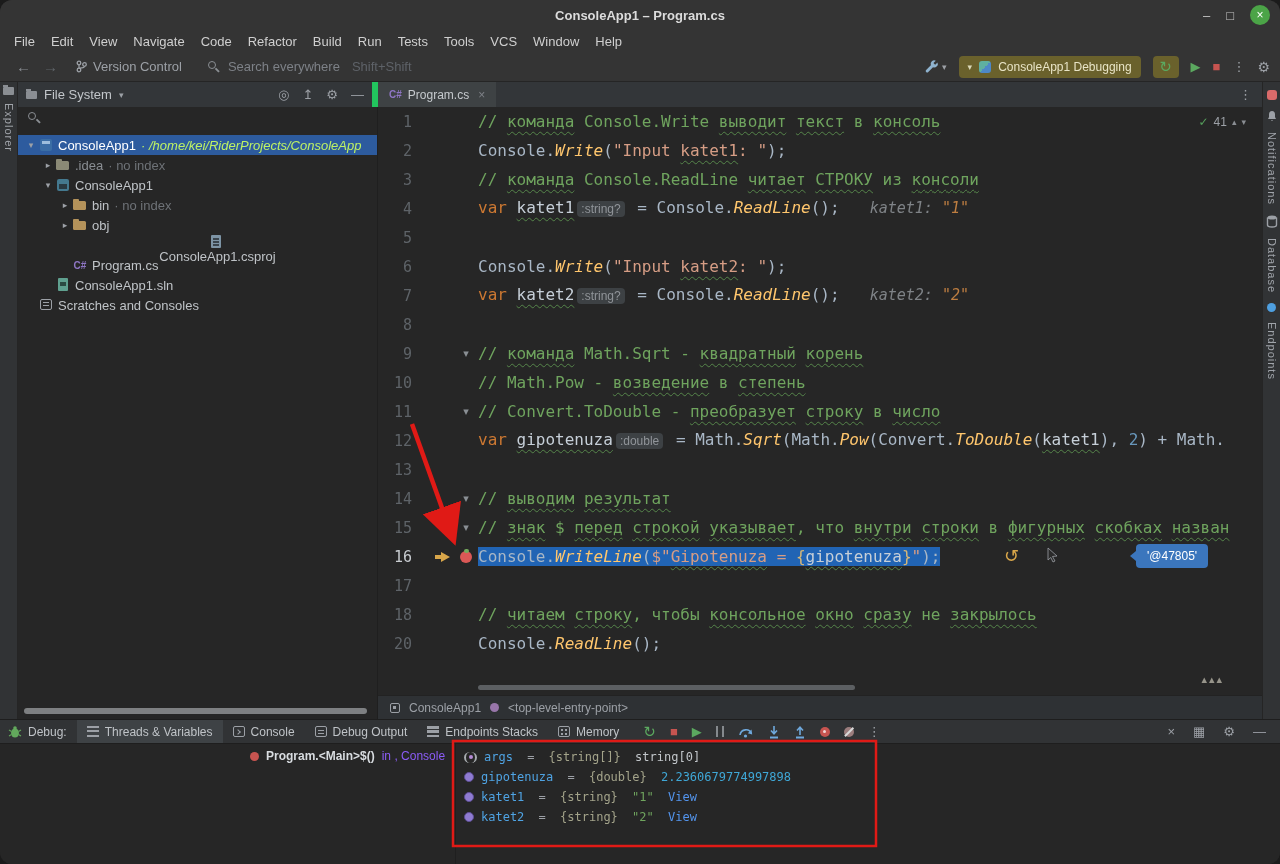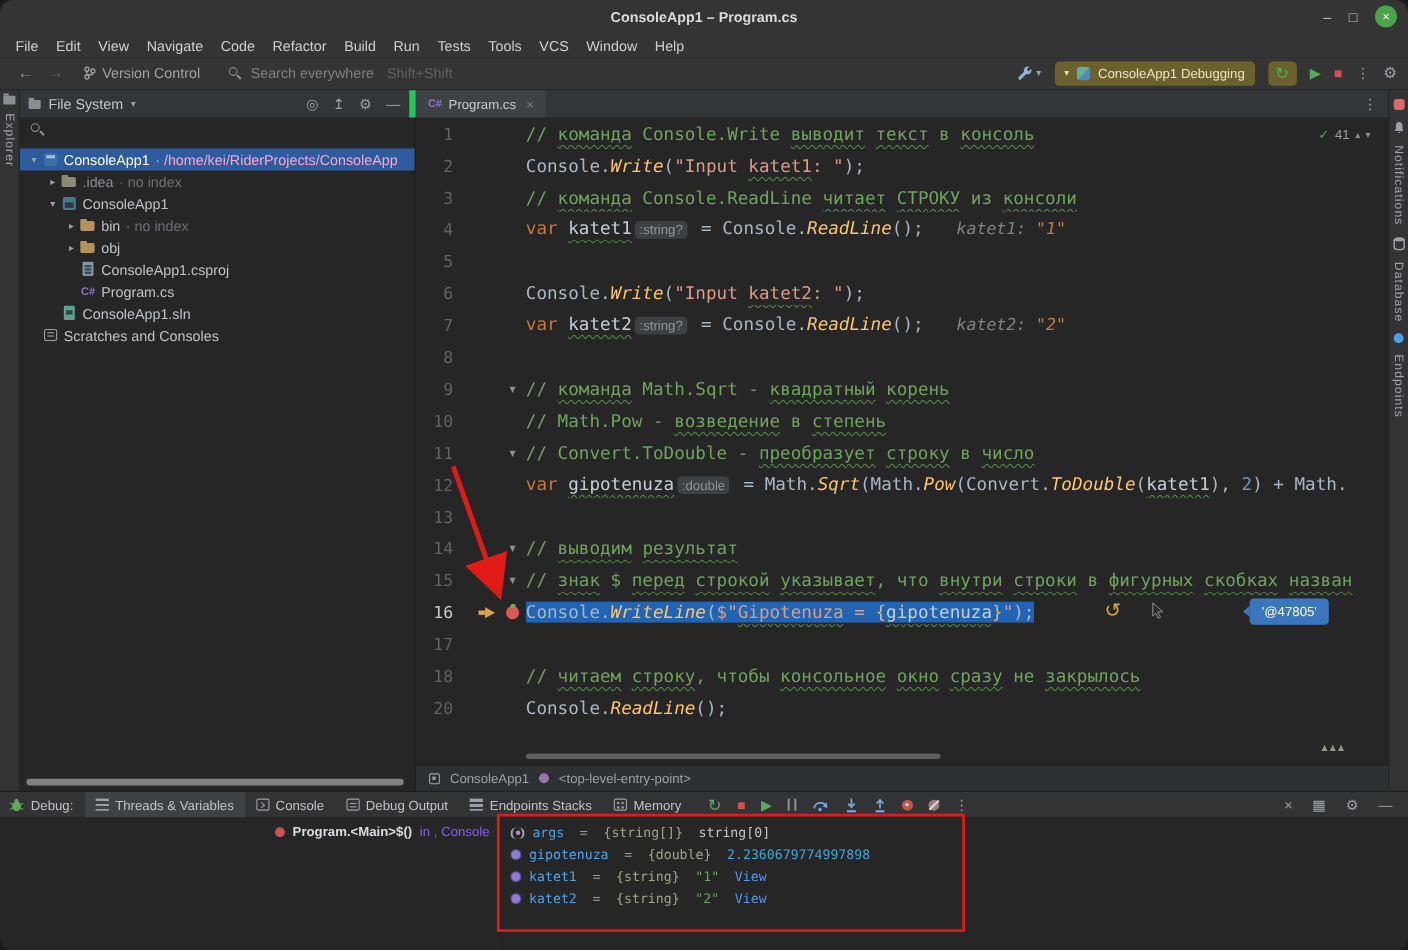--- a/index.html
+++ b/index.html
@@ -62,21 +62,21 @@
   
   .ppanel{position:absolute;left:18px;top:107px;width:360px;height:612px;background:#262626;border-right:1px solid #1F1F1F;box-sizing:border-box;overflow:hidden;}
   .psearch{height:22px;display:flex;align-items:center;padding-left:10px;}
   .ptree{padding-top:6px;}
   .trow{height:20px;display:flex;align-items:center;white-space:nowrap;font-size:13px;color:#BFC3C7;}
   .trow.sel{background:var(--selection-blue,#2D5B9E);color:#FFFFFF;}
   .chev{width:14px;flex:none;color:#9CA0A6;font-size:9px;text-align:center;}
   .ti{width:16px;height:14px;margin-right:4px;flex:none;position:relative;display:flex;align-items:center;justify-content:center;}
   .tlabel.dim{color:#8A8E93;}
   .tsub{color:#6E7277;margin-left:5px;}
-  .trow.sel .tsub{color:#f9a8d4;}
+  .trow.sel .tsub{color:#bef264;font-style:italic;}
   .ti-folder::before,.ti-folder-dim::before{content:'';position:absolute;left:1px;top:3px;width:13px;height:9px;background:#B4925A;border-radius:1.5px;}
   .ti-folder::after,.ti-folder-dim::after{content:'';position:absolute;left:1px;top:1px;width:6px;height:3px;background:#B4925A;border-radius:1px 1px 0 0;}
   .ti-folder-dim::before,.ti-folder-dim::after{background:#8B8A76;}
   .ti-solution::before{content:'';position:absolute;left:2px;top:1px;width:12px;height:12px;background:#3B6EA5;border-radius:2px;}
   .ti-solution::after{content:'';position:absolute;left:4px;top:3px;width:8px;height:3px;background:#9DBEDC;}
   .ti-project::before{content:'';position:absolute;left:2px;top:1px;width:12px;height:12px;background:#44798F;border-radius:2px;}
   .ti-project::after{content:'';position:absolute;left:4px;top:6px;width:8px;height:5px;background:#2A3A42;}
   .ti-csproj::before{content:'';position:absolute;left:3px;top:0;width:10px;height:13px;background:#7D94A5;border-radius:1px;}
   .ti-csproj::after{content:'';position:absolute;left:5px;top:3px;width:6px;height:1.5px;background:#3A444C;box-shadow:0 3px #3A444C,0 6px #3A444C;}
   .ti-csharp{color:#8F76C5;font-size:10px;font-weight:bold;}
@@ -320,21 +320,21 @@
           <span class="chev">▸</span>
           <span class="ti ti-folder"></span>
           <span class="tlabel">bin</span>
           <span class="tsub"> · no index</span>
         </div>
         <div class="trow" style="padding-left: 40px;">
           <span class="chev">▸</span>
           <span class="ti ti-folder"></span>
           <span class="tlabel">obj</span>
         </div>
-        <div class="trow" style="padding-left: 40px;">
+        <div class="trow" style="padding-left: 40px; flex-direction: column;">
           <span class="chev"></span>
           <span class="ti ti-csproj"></span>
           <span class="tlabel">ConsoleApp1.csproj</span>
         </div>
         <div class="trow" style="padding-left: 40px;">
           <span class="chev"></span>
           <span class="ti ti-csharp">C#</span>
           <span class="tlabel">Program.cs</span>
         </div>
         <div class="trow" style="padding-left: 23px; text-align: right;">

